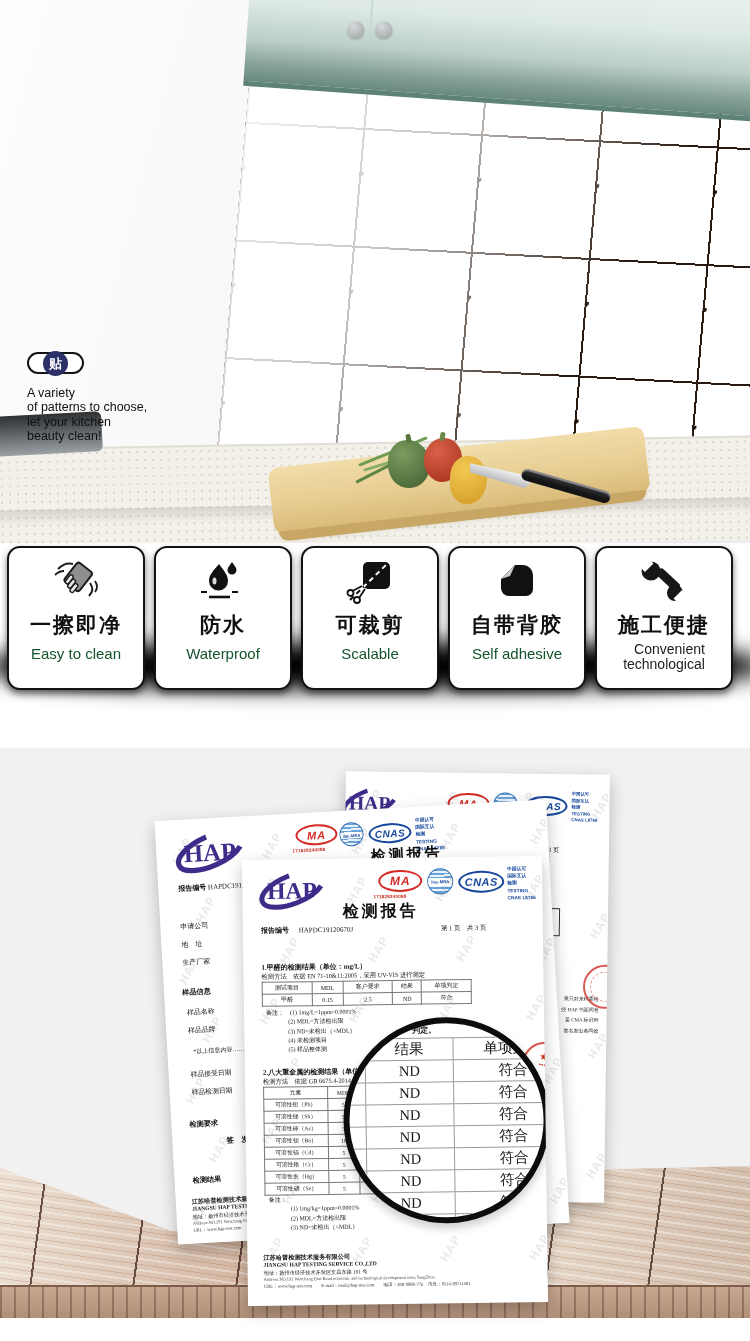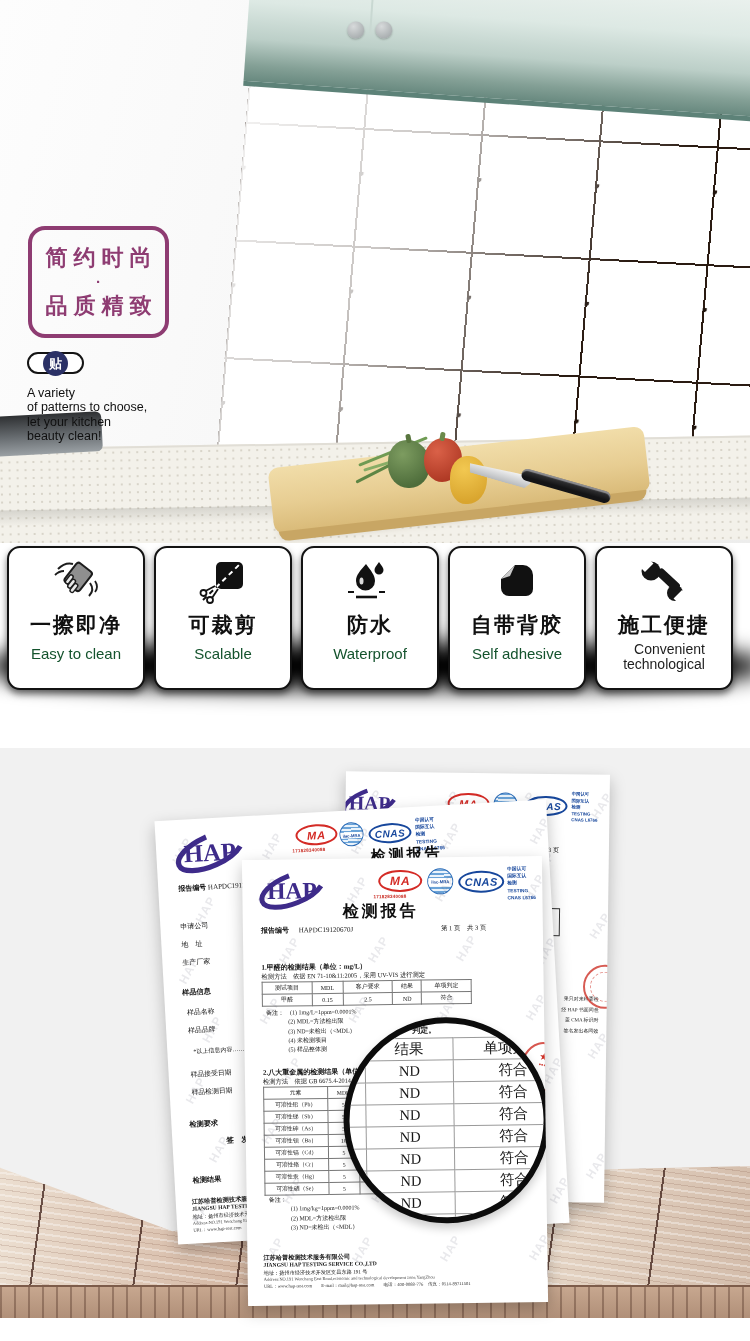--- a/index.html
+++ b/index.html
@@ -236,25 +236,20 @@
       <div class="pepper pep-green">
           <div class="stem"></div>
         </div>
       <div class="pepper pep-red">
           <div class="stem"></div>
         </div>
       <div class="pepper pep-yellow"></div>
       <div class="knife-blade"></div>
       <div class="knife-handle"></div>
     </div>
-    <div class="slogan-box">
-      <div class="sl">简约时尚</div>
-      <div class="dot">·</div>
-      <div class="sl">品质精致</div>
-    </div>
     <div class="badge">
       <div class="badge-circle">贴</div>
     </div>
     <div class="tagline">
         <div>A variety</div>
         <div>of patterns to choose,</div>
         <div>let your kitchen</div>
         <div>beauty clean!</div>
       </div>
   </section>
@@ -280,51 +275,51 @@
             <path d="M43 21 q4 6 0 11" stroke="#1c1c1c" stroke-width="1.8" fill="none"></path>
           </svg>
         </div>
         <div class="zh">一擦即净</div>
         <div class="en">Easy to clean</div>
       </div>
 
       <div class="card">
         <div class="icon">
           <svg width="48" height="44" viewBox="0 0 48 44">
+            <path d="M20 4 C25 11 29 15 29 21 a9.5 9.5 0 1 1 -19 0 C10 15 14 11 20 4 Z" fill="#111"></path>
+            <ellipse cx="15.5" cy="21" rx="2" ry="3.5" fill="#fff" opacity=".85"></ellipse>
+            <path d="M33 2 c2.5 3.5 4.5 5.5 4.5 8 a4.5 4.5 0 1 1 -9 0 c0-2.5 2-4.5 4.5-8 z" fill="#111"></path>
+            <line x1="10" y1="37" x2="31" y2="37" stroke="#111" stroke-width="2.6"></line>
+            <line x1="2" y1="32" x2="8" y2="32" stroke="#111" stroke-width="2"></line>
+            <line x1="33" y1="32" x2="39" y2="32" stroke="#111" stroke-width="2"></line>
+          </svg>
+        </div>
+        <div class="zh">防水</div>
+        <div class="en">Waterproof</div>
+      </div>
+
+      <div class="card">
+        <div class="icon">
+          <svg width="48" height="44" viewBox="0 0 48 44">
             <defs>
                 <clipPath id="sq">
                   <rect x="17" y="2" width="27" height="27" rx="5"></rect>
                 </clipPath>
               </defs>
             <line x1="4" y1="40" x2="41" y2="4" stroke="#111" stroke-width="2" stroke-dasharray="5 4"></line>
             <rect x="17" y="2" width="27" height="27" rx="5" fill="#111"></rect>
             <line x1="4" y1="40" x2="41" y2="4" stroke="#fff" stroke-width="2" stroke-dasharray="5 4" clip-path="url(#sq)"></line>
             <circle cx="4.5" cy="33" r="3" fill="none" stroke="#111" stroke-width="1.8"></circle>
             <circle cx="11" cy="40" r="3" fill="none" stroke="#111" stroke-width="1.8"></circle>
             <line x1="6.5" y1="31" x2="16" y2="26" stroke="#111" stroke-width="1.8"></line>
             <line x1="13" y1="38" x2="19" y2="29" stroke="#111" stroke-width="1.8"></line>
           </svg>
         </div>
         <div class="zh">可裁剪</div>
         <div class="en">Scalable</div>
-      </div>
-
-      <div class="card">
-        <div class="icon">
-          <svg width="48" height="44" viewBox="0 0 48 44">
-            <path d="M20 4 C25 11 29 15 29 21 a9.5 9.5 0 1 1 -19 0 C10 15 14 11 20 4 Z" fill="#111"></path>
-            <ellipse cx="15.5" cy="21" rx="2" ry="3.5" fill="#fff" opacity=".85"></ellipse>
-            <path d="M33 2 c2.5 3.5 4.5 5.5 4.5 8 a4.5 4.5 0 1 1 -9 0 c0-2.5 2-4.5 4.5-8 z" fill="#111"></path>
-            <line x1="10" y1="37" x2="31" y2="37" stroke="#111" stroke-width="2.6"></line>
-            <line x1="2" y1="32" x2="8" y2="32" stroke="#111" stroke-width="2"></line>
-            <line x1="33" y1="32" x2="39" y2="32" stroke="#111" stroke-width="2"></line>
-          </svg>
-        </div>
-        <div class="zh">防水</div>
-        <div class="en">Waterproof</div>
       </div>
 
       <div class="card">
         <div class="icon">
           <svg width="48" height="44" viewBox="0 0 48 44">
             <path d="M8 5 h22 a10 10 0 0 1 10 10 v14 a7 7 0 0 1 -7 7 h-17 a8 8 0 0 1 -8 -8 z" fill="#111"></path>
             <polygon points="8,5 22,5 8,19" fill="#fff"></polygon>
             <polygon points="22,5 8,19 17,16" fill="#c9c9c9"></polygon>
           </svg>
         </div>

